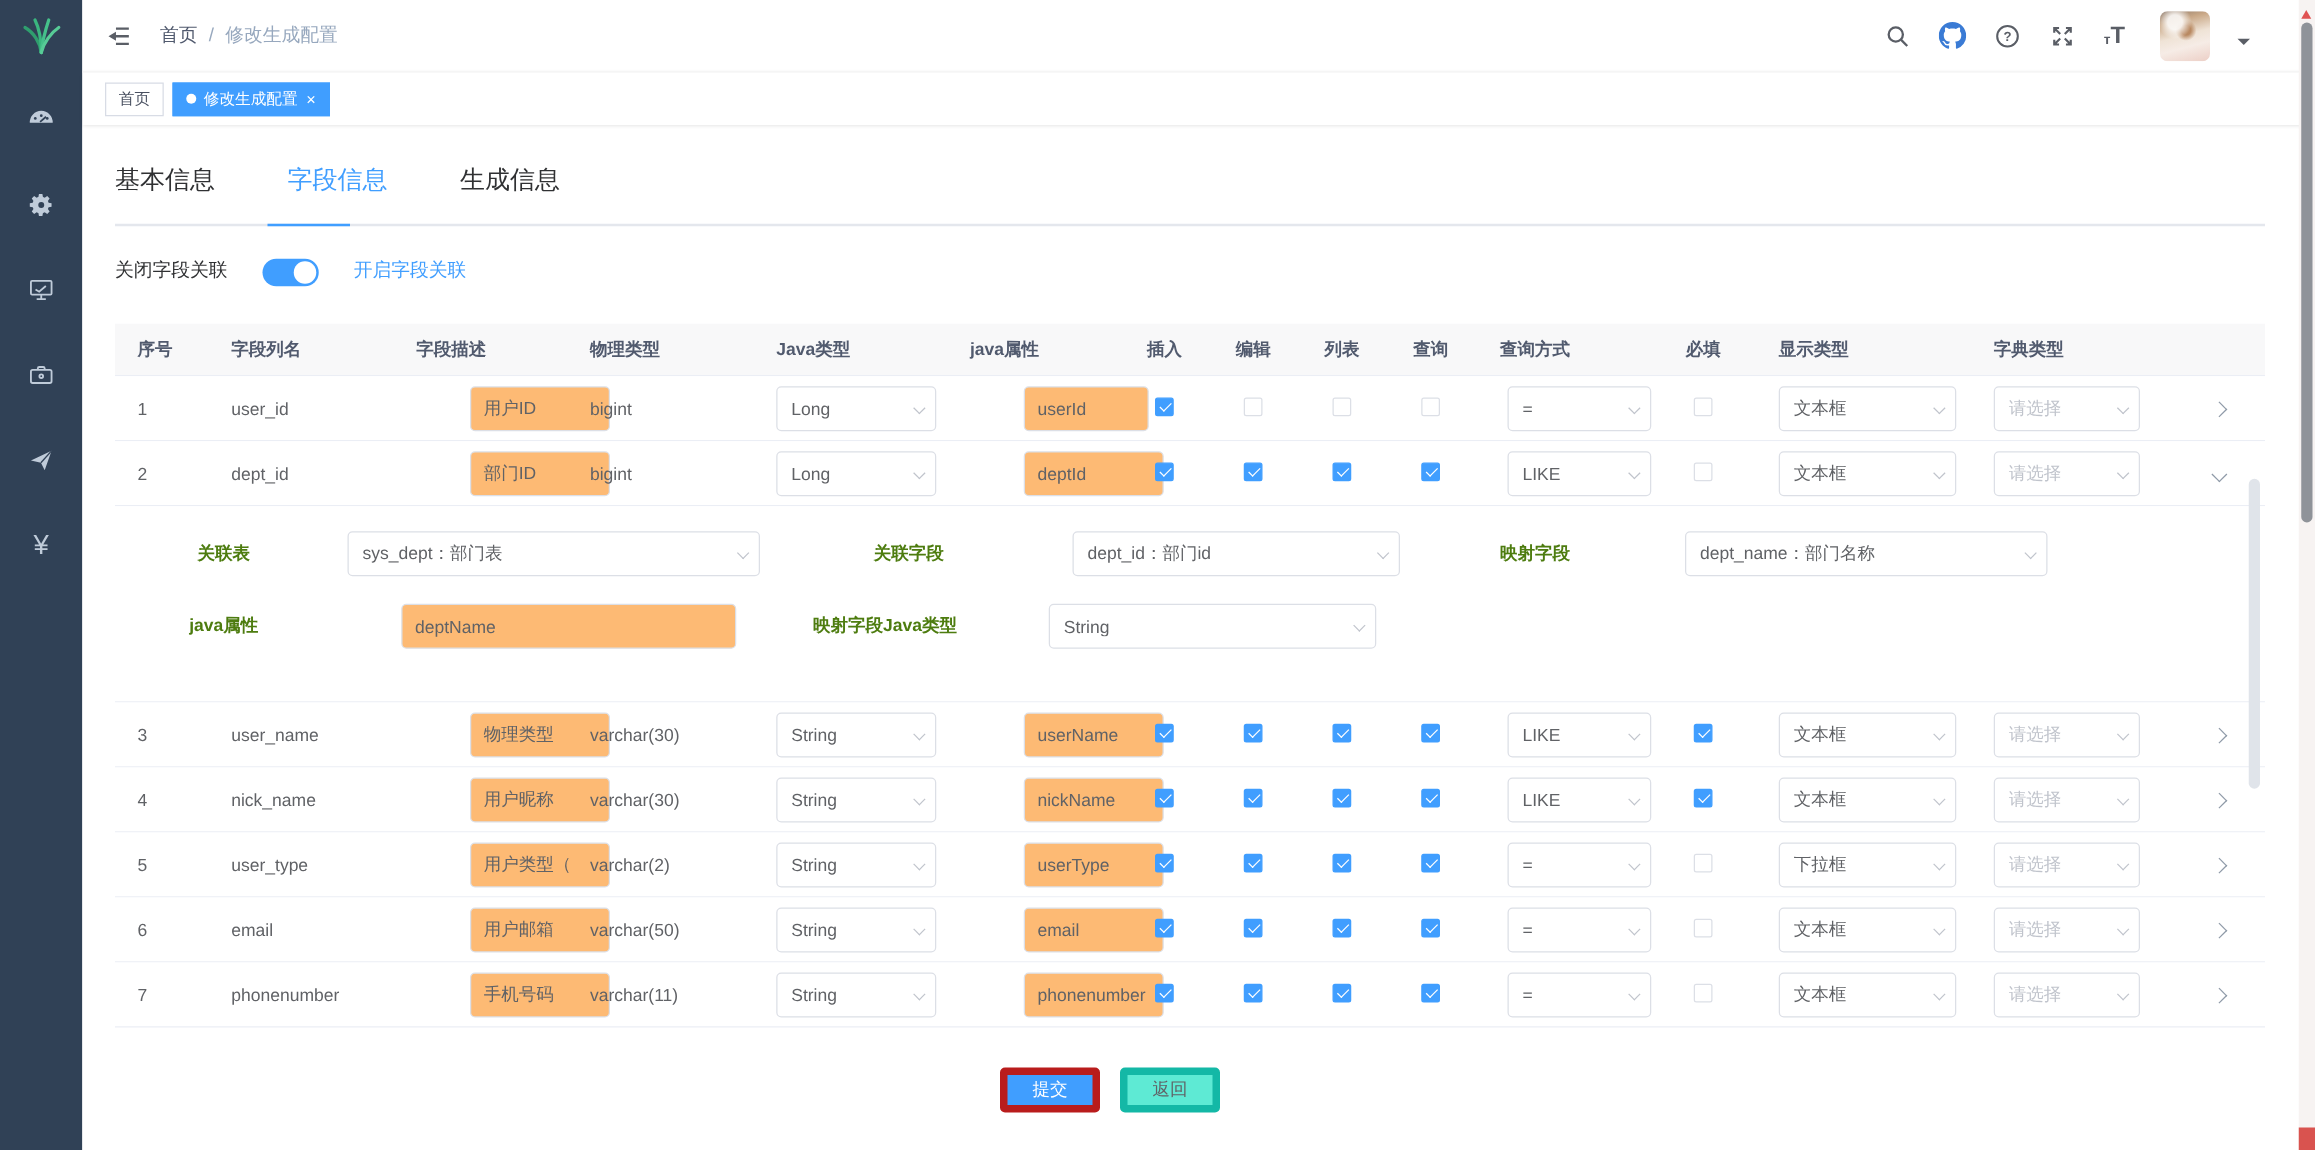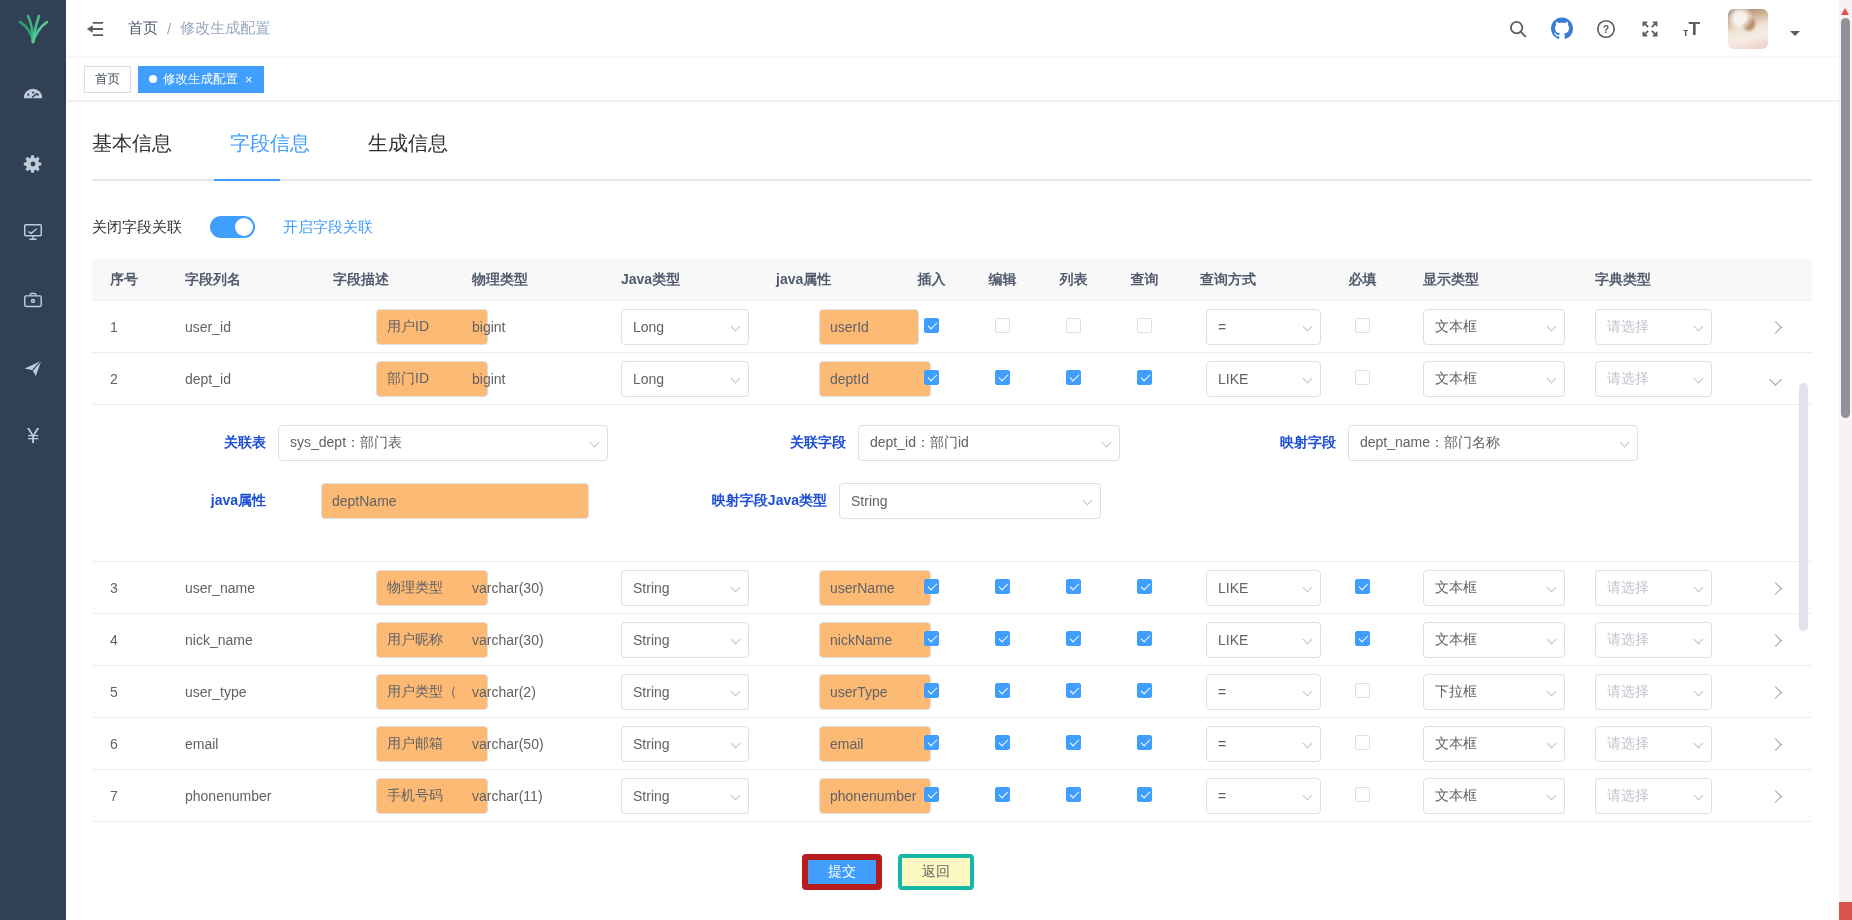--- a/index.html
+++ b/index.html
@@ -50,21 +50,21 @@
 
   
   .tabs { position:relative; width:1720px; }
   .tabs-items { display:flex; }
   .tab-item { font-size:20px; color:#303133; margin-right:58px; padding:8px 0 22px; cursor:pointer; }
   .tab-item.active { color:#409EFF; }
   .tabs-line { height:2px; background:#e4e7ed; width:1720px; position:relative; }
   .tabs-active-bar { position:absolute; left:122px; width:66px; height:2px; background:#409EFF; top:0; }
 
   
-  .toggle-row { display:flex; align-items:center; margin-top:26px; height:40px; gap:28px; }
+  .toggle-row { display:flex; margin-top:26px; height:40px; gap:28px; }
   .toggle-label-off { font-size:15px; color:#303133; }
   .switch { width:45px; height:22px; border-radius:11px; background:#409EFF; position:relative; cursor:pointer; flex:0 0 45px; }
   .switch .knob { position:absolute; right:2px; top:2px; width:18px; height:18px; border-radius:50%; background:#fff; }
   .toggle-label-on { font-size:15px; color:#409EFF; }
 
   
   .gtable { width:1720px; margin-top:12px; font-size:14px; color:#606266; }
   .grid { display:grid; grid-template-columns:68px 160px 150px 150px 156px 120px 71px 71px 71px 71px 160px 45px 178px 175px 74px; align-items:center; }
   .t-head { height:42px; background:#f8f8f9; border-bottom:1px solid #ebeef5; }
   .t-head .hcell { font-weight:700; color:#515a6e; font-size:14px; white-space:nowrap; }
@@ -85,27 +85,27 @@
   .cb.checked::after { content:""; position:absolute; left:4.5px; top:1.5px; width:4px; height:8px; border-right:1.6px solid #fff; border-bottom:1.6px solid #fff; transform:rotate(45deg); }
 
   .row-chevron { width:9px; height:9px; border-right:1.4px solid #8f9aa8; border-bottom:1.4px solid #8f9aa8; display:inline-block; cursor:pointer; }
   .row-chevron.right { transform:rotate(-45deg); }
   .row-chevron.down  { transform:rotate(45deg); margin-top:-4px; }
 
   
   .exp { border-bottom:1px solid #ebeef5; padding:12px 0 34px; background:#fff; }
   .exp-row { display:flex; align-items:center; height:52px; }
   .exp-row + .exp-row { margin-top:6px; }
-  .exp-label { font-weight:700; color:#1d4ed8; font-size:14px; text-align:right; padding-right:12px; white-space:nowrap; }
+  .exp-label { font-weight:700; color:#4d7c0f; font-size:14px; text-align:center; padding-right:12px; white-space:nowrap; }
 
   
   .footer-btns { width:1720px; display:flex; justify-content:center; margin-top:32px; position:relative; left:-64px; gap:16px; }
   .btn { height:36px; border-radius:4px; font-size:14px; display:flex; align-items:center; padding:0 20px; cursor:pointer; }
   .btn-primary { background:#409EFF; color:#fff; border:6px solid #b91c1c; }
-  .btn-plain { background:#fef9c3; color:#606266; border:4px solid #14b8a6;text-align:right; }
+  .btn-plain { background:#5eead4; color:#606266; border:6px solid #14b8a6;text-align:right; }
 
   
   .inner-scrollbar { position:absolute; right:44px; top:283px; width:9px; height:248px; background:#e0e4ea; border-radius:4.5px; cursor:pointer; }
   .pagebar { position:absolute; right:0; top:0; width:13px; height:920px; background:#f7f3f2; z-index:10; }
   .pagebar .up-arrow { position:absolute; top:4px; left:2px; width:0; height:0; border:4.5px solid transparent; border-bottom:7px solid #e05252; cursor:pointer; }
   .pagebar .pthumb { position:absolute; top:18px; left:2px; width:9px; height:400px; border-radius:4.5px; background:#8f9399; cursor:pointer; }
   .pagebar .down-btn { position:absolute; bottom:0; left:0; width:13px; height:18px; background:#d9534f; cursor:pointer; }
 </style>
 </head>
 <body>

